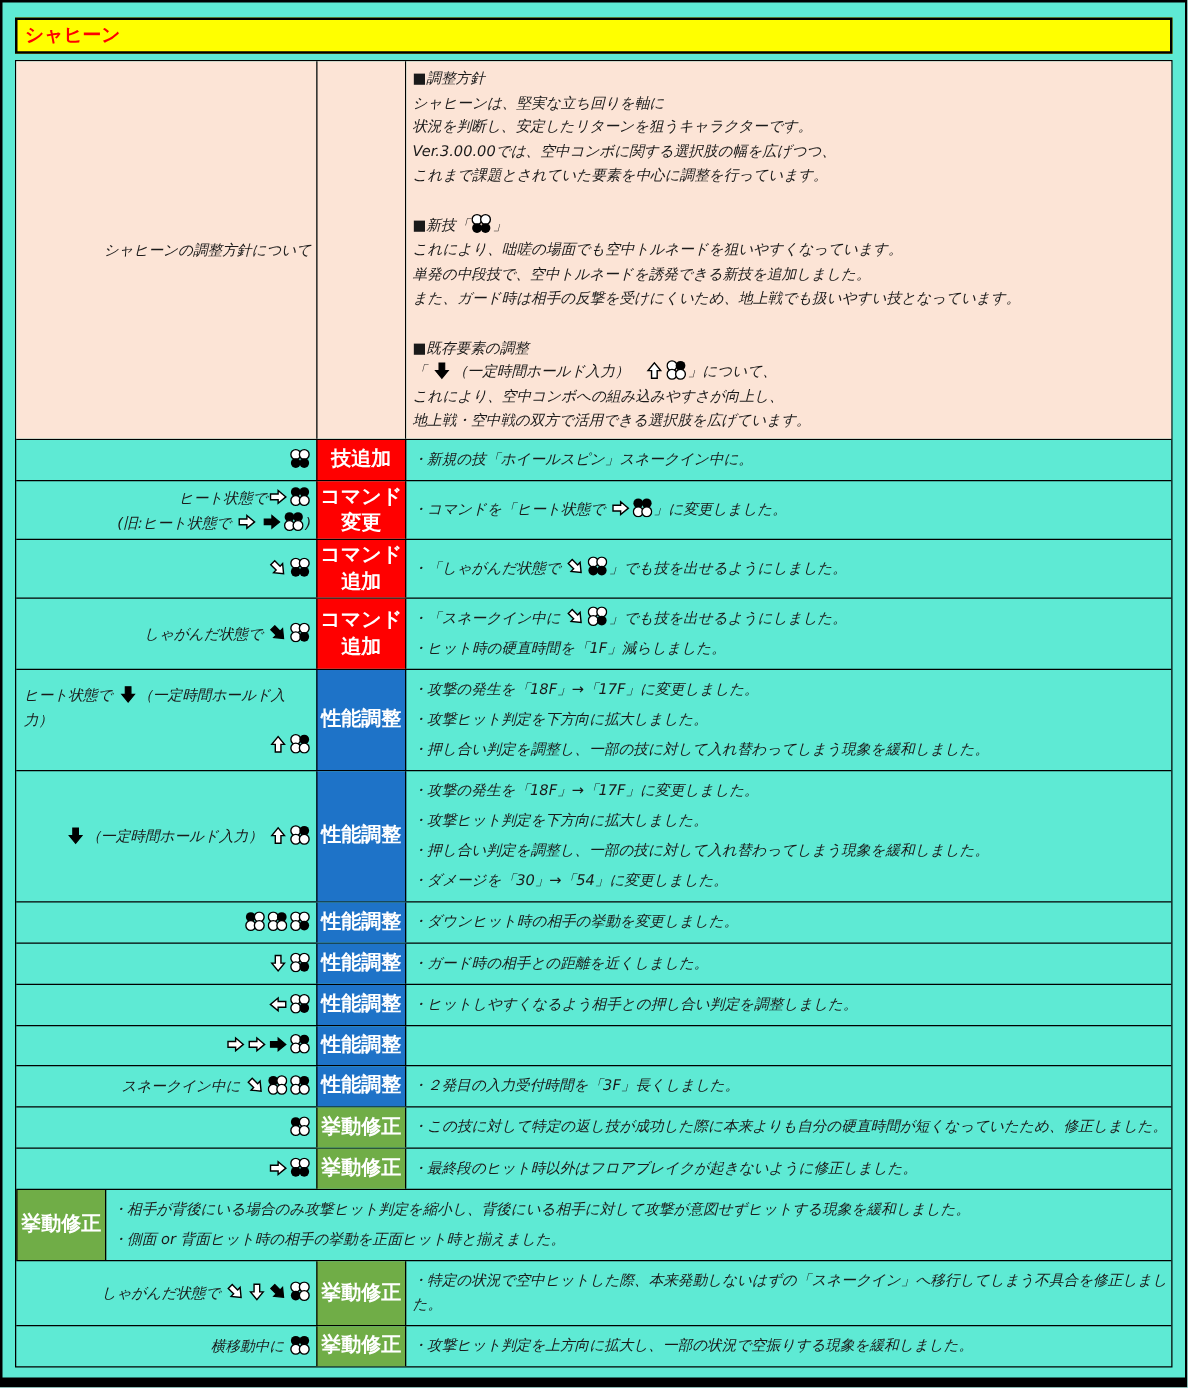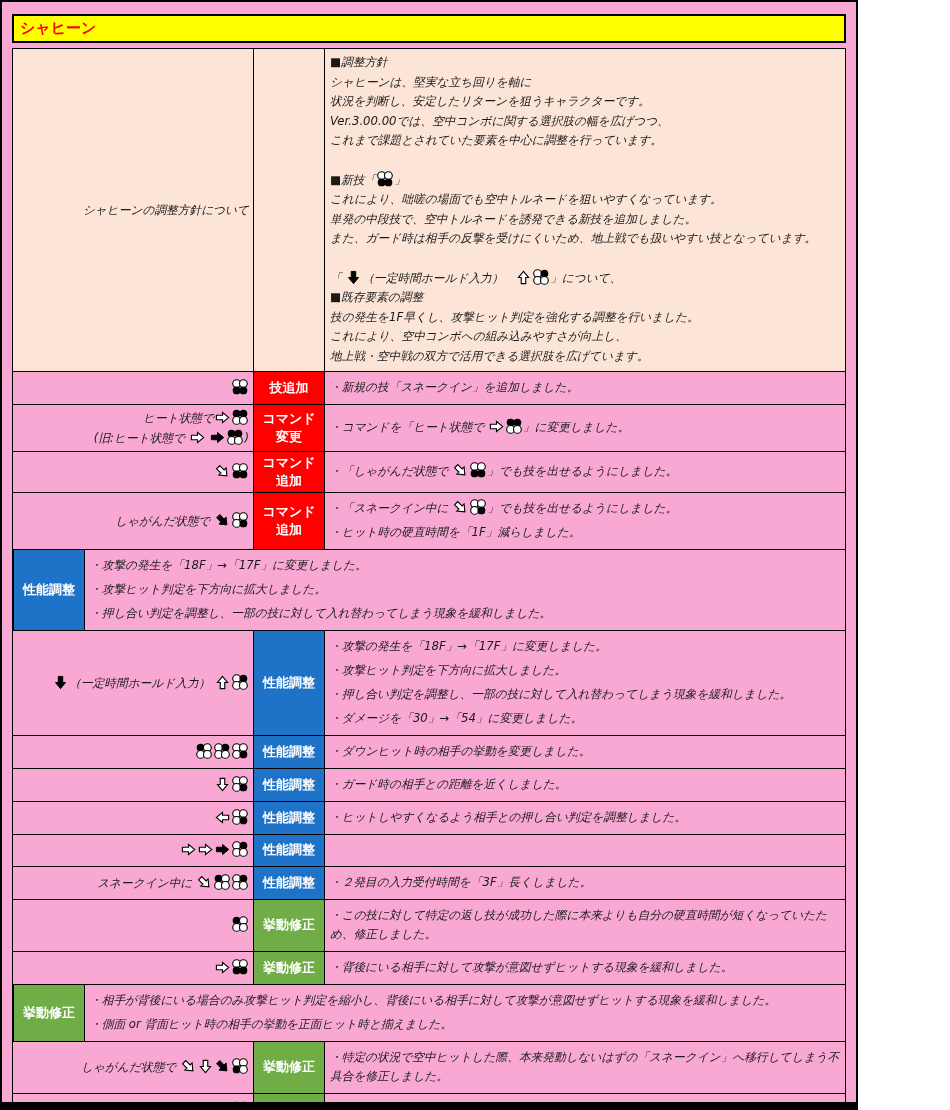--- a/index.html
+++ b/index.html
@@ -1,37 +1,37 @@
 <!DOCTYPE html>
 <html><head>
 <meta charset="utf-8">
 <style>
   html,body{margin:0;padding:0;background:#fff;}
   body{font-family:"DejaVu Sans","Liberation Sans",sans-serif;color:#1a1a1a;}
   .window{
-    position:relative;width:858px;height:1110px;box-sizing:border-box;
+    position:relative;width:950px;height:1110px;box-sizing:border-box;
     border:2px solid #000;border-bottom:8px solid #000;
-    background:#f9a8d4;padding:12px 10px 0 10px;overflow:hidden;
+    background:#5eead4;padding:12px 10px 0 10px;overflow:hidden;
   }
   .titlebar{
     box-sizing:border-box;border:2px solid #000;
     font-weight:bold;font-size:15px;padding:3px 6px 4px 6px;line-height:18px;
   }
   .table{margin-top:5px;border:1px solid #000;}
   .row{display:flex;align-items:stretch;min-height:31px;}
   .row + .row{border-top:1px solid #000;}
   .cell{box-sizing:border-box;}
   .cmd{
     width:240px;flex:0 0 240px;display:flex;flex-direction:column;justify-content:center;
     padding:3px 4px 3px 6px;font-size:11.7px;line-height:20px;align-items:flex-end;
   }
   .badge{
     width:72px;flex:0 0 72px;display:flex;align-items:center;justify-content:center;
     border-left:1px solid #000;border-right:1px solid #000;
-    color:#fff;font-weight:bold;font-size:13px;text-align:center;padding:2px;
+    color:#fff;font-weight:bold;font-size:16px;text-align:center;padding:2px;
   }
   .desc{
     flex:1 1 auto;display:flex;flex-direction:column;justify-content:center;
     padding:4px 2px 4px 5px;font-size:11.7px;
   }
   .desc .line{line-height:19px;padding:2.5px 0;}
   .cmd .line{line-height:20px;}
   .policy .cell{background:#FCE4D6;}
   .policy .cmd{justify-content:center;}
   .policy .desc .line{line-height:19.6px;padding:0;min-height:19.6px;}
@@ -63,49 +63,48 @@
           <div class="line"><span>■新技「</span><svg width="16" height="16" viewBox="0 0 16 16" class="icon">
               <circle cx="4.6" cy="4.6" r="3.9" fill="#fff" stroke="#000" stroke-width="1.1"></circle>
               <circle cx="11.4" cy="4.6" r="3.9" fill="#fff" stroke="#000" stroke-width="1.1"></circle>
               <circle cx="4.6" cy="11.4" r="3.9" fill="#000"></circle>
               <circle cx="11.4" cy="11.4" r="3.9" fill="#000"></circle>
             </svg><span>」</span></div>
           <div class="line"><span>これにより、咄嗟の場面でも空中トルネードを狙いやすくなっています。</span></div>
           <div class="line"><span>単発の中段技で、空中トルネードを誘発できる新技を追加しました。</span></div>
           <div class="line"><span>また、ガード時は相手の反撃を受けにくいため、地上戦でも扱いやすい技となっています。</span></div>
           <div class="line">&nbsp;</div>
+          <div class="line"><span>■既存要素の調整</span></div>
           <div class="line"><span>「 </span><svg width="15" height="15" viewBox="0 0 16 16" class="icon">
               <path d="M1.5 5.6 L8 5.6 L8 2.6 L14.6 8 L8 13.4 L8 10.4 L1.5 10.4 Z" transform="rotate(90 8 8)" fill="#000" stroke="#000"></path>
             </svg><span>（一定時間ホールド入力）　</span><svg width="15" height="15" viewBox="0 0 16 16" class="icon">
               <path d="M1.5 5.6 L8 5.6 L8 2.6 L14.6 8 L8 13.4 L8 10.4 L1.5 10.4 Z" transform="rotate(270 8 8)" fill="#fff" stroke="#000" stroke-width="1.2"></path>
             </svg><svg width="16" height="16" viewBox="0 0 16 16" class="icon">
               <circle cx="4.6" cy="4.6" r="3.9" fill="#fff" stroke="#000" stroke-width="1.1"></circle>
               <circle cx="11.4" cy="4.6" r="3.9" fill="#000"></circle>
               <circle cx="4.6" cy="11.4" r="3.9" fill="#fff" stroke="#000" stroke-width="1.1"></circle>
               <circle cx="11.4" cy="11.4" r="3.9" fill="#fff" stroke="#000" stroke-width="1.1"></circle>
             </svg><span>」について、</span></div>
-          <div class="line"><span>■既存要素の調整</span></div>
-          <div class="line"><span>技の発生を1F早くし、攻撃ヒット判定を強化する調整を行いました。</span></div>
           <div class="line"><span>これにより、空中コンボへの組み込みやすさが向上し、</span></div>
           <div class="line"><span>地上戦・空中戦の双方で活用できる選択肢を広げています。</span></div>
         </div>
     </div>
 
   <div class="row">
         <div class="cell cmd">
           <div class="line"><svg width="16" height="16" viewBox="0 0 16 16" class="icon">
               <circle cx="4.6" cy="4.6" r="3.9" fill="#fff" stroke="#000" stroke-width="1.1"></circle>
               <circle cx="11.4" cy="4.6" r="3.9" fill="#fff" stroke="#000" stroke-width="1.1"></circle>
               <circle cx="4.6" cy="11.4" r="3.9" fill="#000"></circle>
               <circle cx="11.4" cy="11.4" r="3.9" fill="#000"></circle>
             </svg></div>
         </div>
         <div class="cell badge" style="background: rgb(255, 0, 0);">技追加</div>
         <div class="cell desc">
-          <div class="line"><span>・新規の技「スネークイン」を追加しました。</span></div>
+          <div class="line"><span>・新規の技「ホイールスピン」スネークイン中に。</span></div>
         </div>
       </div>
       <div class="row">
         <div class="cell cmd">
           <div class="line"><span>ヒート状態で</span><svg width="15" height="15" viewBox="0 0 16 16" class="icon">
               <path d="M1.5 5.6 L8 5.6 L8 2.6 L14.6 8 L8 13.4 L8 10.4 L1.5 10.4 Z" transform="rotate(0 8 8)" fill="#fff" stroke="#000" stroke-width="1.2"></path>
             </svg><svg width="16" height="16" viewBox="0 0 16 16" class="icon">
               <circle cx="4.6" cy="4.6" r="3.9" fill="#000"></circle>
               <circle cx="11.4" cy="4.6" r="3.9" fill="#000"></circle>
               <circle cx="4.6" cy="11.4" r="3.9" fill="#fff" stroke="#000" stroke-width="1.1"></circle>
@@ -175,20 +174,33 @@
             </svg><svg width="16" height="16" viewBox="0 0 16 16" class="icon">
               <circle cx="4.6" cy="4.6" r="3.9" fill="#fff" stroke="#000" stroke-width="1.1"></circle>
               <circle cx="11.4" cy="4.6" r="3.9" fill="#fff" stroke="#000" stroke-width="1.1"></circle>
               <circle cx="4.6" cy="11.4" r="3.9" fill="#fff" stroke="#000" stroke-width="1.1"></circle>
               <circle cx="11.4" cy="11.4" r="3.9" fill="#000"></circle>
             </svg><span>」でも技を出せるようにしました。</span></div>
           <div class="line"><span>・ヒット時の硬直時間を「1F」減らしました。</span></div>
         </div>
       </div>
       <div class="row">
+        <div class="cell cmd">
+          <div class="line"><span>ヒート状態で </span><svg width="15" height="15" viewBox="0 0 16 16" class="icon">
+              <path d="M1.5 5.6 L8 5.6 L8 2.6 L14.6 8 L8 13.4 L8 10.4 L1.5 10.4 Z" transform="rotate(90 8 8)" fill="#000" stroke="#000"></path>
+            </svg><span>（一定時間ホールド入力）</span></div>
+          <div class="line"><svg width="15" height="15" viewBox="0 0 16 16" class="icon">
+              <path d="M1.5 5.6 L8 5.6 L8 2.6 L14.6 8 L8 13.4 L8 10.4 L1.5 10.4 Z" transform="rotate(270 8 8)" fill="#fff" stroke="#000" stroke-width="1.2"></path>
+            </svg><svg width="16" height="16" viewBox="0 0 16 16" class="icon">
+              <circle cx="4.6" cy="4.6" r="3.9" fill="#fff" stroke="#000" stroke-width="1.1"></circle>
+              <circle cx="11.4" cy="4.6" r="3.9" fill="#000"></circle>
+              <circle cx="4.6" cy="11.4" r="3.9" fill="#fff" stroke="#000" stroke-width="1.1"></circle>
+              <circle cx="11.4" cy="11.4" r="3.9" fill="#fff" stroke="#000" stroke-width="1.1"></circle>
+            </svg></div>
+        </div>
         <div class="cell badge" style="background: rgb(30, 115, 200);">性能調整</div>
         <div class="cell desc">
           <div class="line"><span>・攻撃の発生を「18F」→「17F」に変更しました。</span></div>
           <div class="line"><span>・攻撃ヒット判定を下方向に拡大しました。</span></div>
           <div class="line"><span>・押し合い判定を調整し、一部の技に対して入れ替わってしまう現象を緩和しました。</span></div>
         </div>
       </div>
       <div class="row">
         <div class="cell cmd">
           <div class="line"><svg width="15" height="15" viewBox="0 0 16 16" class="icon">
@@ -324,21 +336,21 @@
               <path d="M1.5 5.6 L8 5.6 L8 2.6 L14.6 8 L8 13.4 L8 10.4 L1.5 10.4 Z" transform="rotate(0 8 8)" fill="#fff" stroke="#000" stroke-width="1.2"></path>
             </svg><svg width="16" height="16" viewBox="0 0 16 16" class="icon">
               <circle cx="4.6" cy="4.6" r="3.9" fill="#fff" stroke="#000" stroke-width="1.1"></circle>
               <circle cx="11.4" cy="4.6" r="3.9" fill="#fff" stroke="#000" stroke-width="1.1"></circle>
               <circle cx="4.6" cy="11.4" r="3.9" fill="#000"></circle>
               <circle cx="11.4" cy="11.4" r="3.9" fill="#000"></circle>
             </svg></div>
         </div>
         <div class="cell badge" style="background: rgb(112, 173, 71);">挙動修正</div>
         <div class="cell desc">
-          <div class="line"><span>・背後にいる相手に対して攻撃が意図せずヒットする現象を緩和しました。</span></div>
+          <div class="line"><span>・最終段のヒット時以外はフロアブレイクが起きないように修正しました。</span></div>
         </div>
       </div>
       <div class="row">
         <div class="cell badge" style="background: rgb(112, 173, 71);">挙動修正</div>
         <div class="cell desc">
           <div class="line"><span>・相手が背後にいる場合のみ攻撃ヒット判定を縮小し、背後にいる相手に対して攻撃が意図せずヒットする現象を緩和しました。</span></div>
           <div class="line"><span>・側面 or 背面ヒット時の相手の挙動を正面ヒット時と揃えました。</span></div>
         </div>
       </div>
       <div class="row">

